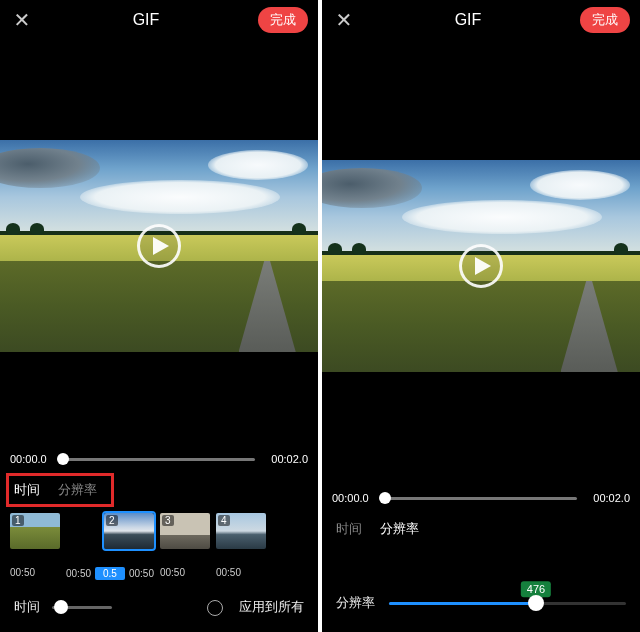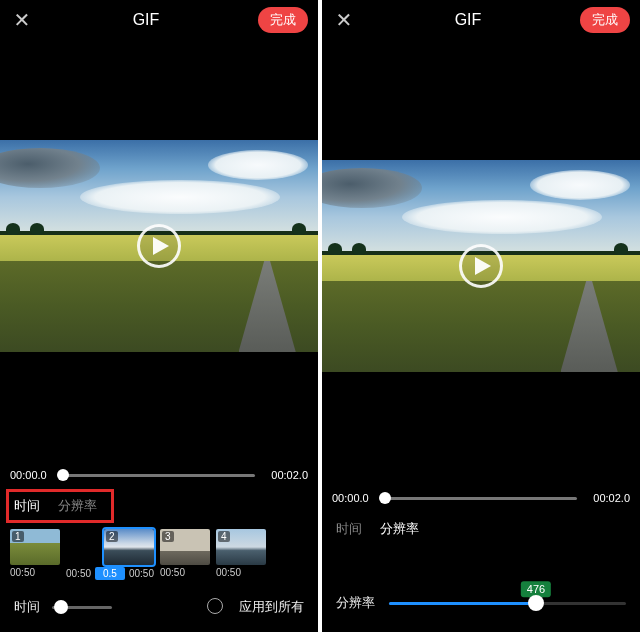--- a/index.html
+++ b/index.html
@@ -138,38 +138,38 @@
   }
   .thumb .idx {
     position:absolute; left:2px; top:2px; font-size:10px; color:#fff;
     background:rgba(0,0,0,0.5); padding:0 3px; border-radius:2px;
   }
   .thumb.scene-field { background:linear-gradient(to bottom,#8fbad6 0%,#8fbad6 40%,#7a8b3a 40%,#5a6b2a 100%); }
   .thumb.scene-mtn { background:linear-gradient(to bottom,#5a8cc8 0%,#cbd8e6 40%,#e0e5eb 50%,#3b4d59 60%,#1e2a34 100%); }
   .thumb.scene-build { background:linear-gradient(to bottom,#c9c3b4 0%,#c9c3b4 60%,#6e6a5f 60%,#4e4b43 100%); }
   .thumb.scene-mtn2 { background:linear-gradient(to bottom,#a7c7e0 0%,#cdd9e2 50%,#4a5f6d 60%,#2a3a45 100%); }
   .thumb-time {
-    font-size:10px; color:#ccc; margin-top:2px; text-align:left; align-self:flex-start;
+    font-size:10px; color:#ccc; margin-top:18px; text-align:left; align-self:flex-start;
     display:flex; gap:4px; align-items:center;
   }
   .dur-pill { background:#1e90ff; color:#fff; padding:1px 8px; border-radius:2px; font-size:10px;}
   .selected-thumb { outline:2px solid #1e90ff; }
   .bottom-row {
     display:flex; align-items:center; padding:8px 14px 16px 14px; gap:12px;
     font-size:13px; color:#eee;
   }
   .slider-small {
     flex:0 0 60px; height:3px; background:#666; border-radius:2px; position:relative;
     cursor:pointer;
   }
   .slider-small .knob {
     position:absolute; left:15%; top:50%; transform:translate(-50%,-50%);
     width:14px; height:14px; background:#fff; border-radius:50%;
   }
-  .apply-all { margin-left:auto; display:flex; align-items:flex-start; gap:16px; cursor:pointer; }
+  .apply-all { margin-left:auto; display:flex; align-items:flex-end; gap:16px; cursor:pointer; }
   .radio {
     width:16px; height:16px; border:1.5px solid #aaa; border-radius:50%;
     display:inline-block;
   }
   
   .res-row {
     display:flex; align-items:center; padding:16px 14px 20px 14px; gap:14px; font-size:13px; color:#eee;
   }
   .res-track {
     flex:1; height:3px; background:#333; border-radius:2px; position:relative;

